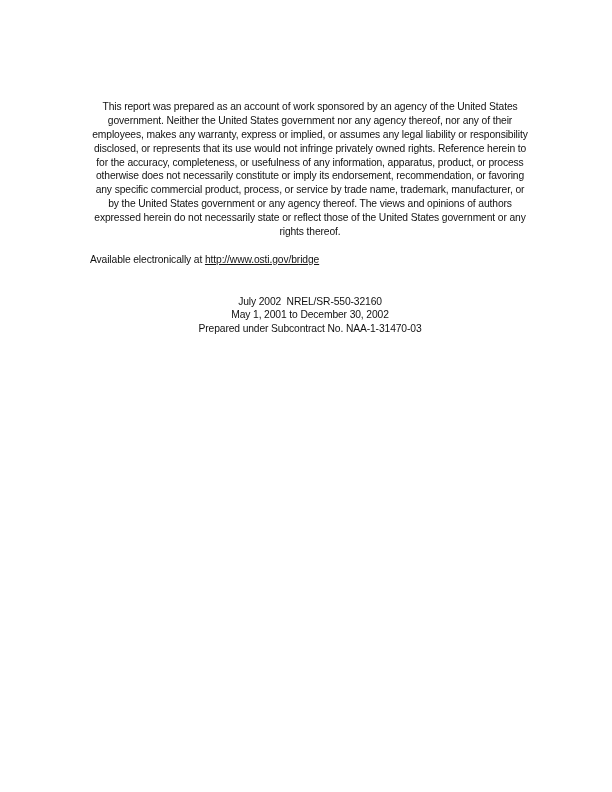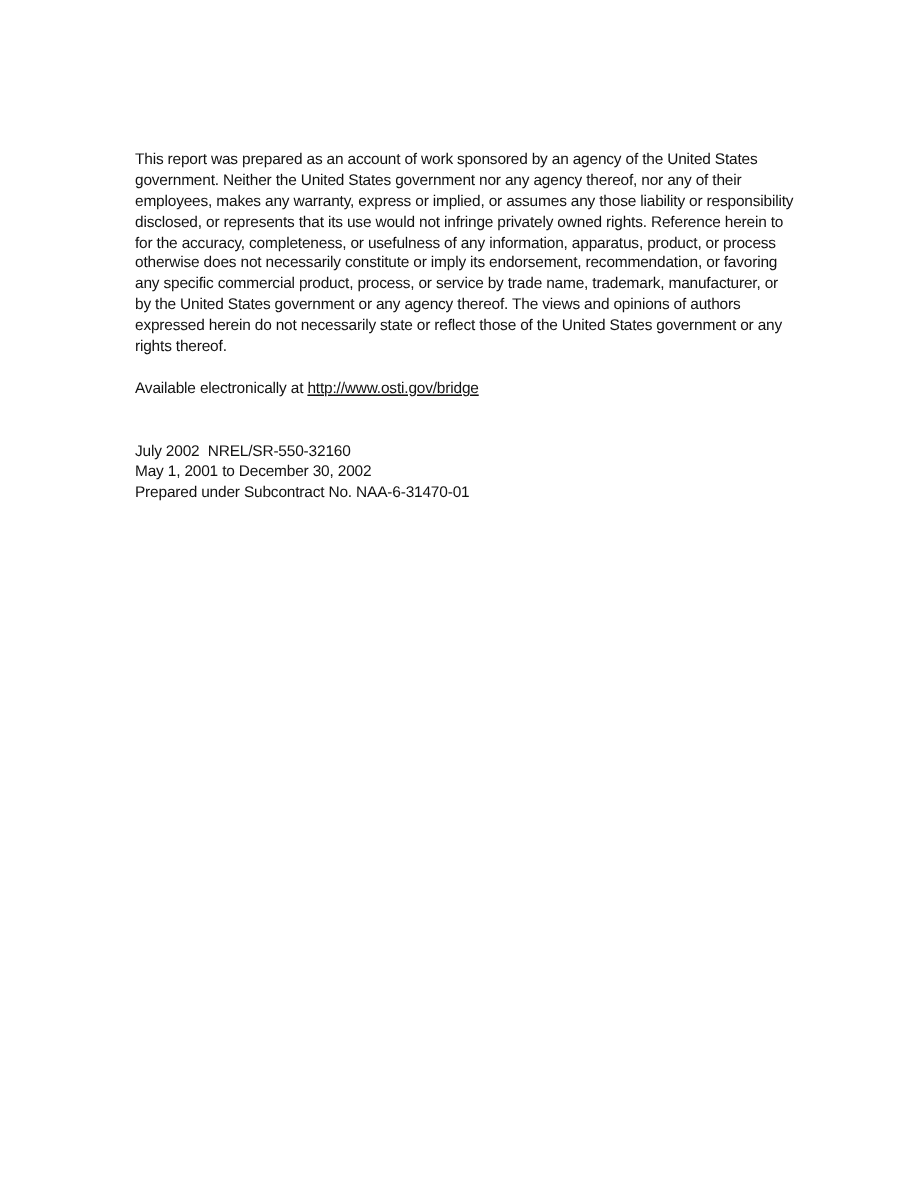--- a/index.html
+++ b/index.html
@@ -1,42 +1,42 @@
 <!DOCTYPE html>
 <html><head>
 <meta charset="utf-8">
 <style>
   html, body { margin:0; padding:0; background:#ffffff; }
   body { width:612px; height:792px; position:relative; overflow:hidden;
          font-family:"Liberation Sans", sans-serif; color:#111; }
   .page { position:absolute; left:90px; top:86px; width:440px; }
   .line { font-size:10.3px; line-height:13.9px; white-space:nowrap; letter-spacing:-0.12px; }
-  .block { margin:0; }
+  .block { margin:0;text-align:center; }
   .gap { height:13.9px; }
   a { color:#111; text-decoration:underline; }
 </style>
 </head>
 <body>
 
 <div class="page">
   <div class="gap"></div>
   <div class="block">
     <div class="line">This report was prepared as an account of work sponsored by an agency of the United States</div>
     <div class="line">government. Neither the United States government nor any agency thereof, nor any of their</div>
-    <div class="line">employees, makes any warranty, express or implied, or assumes any those liability or responsibility</div>
+    <div class="line">employees, makes any warranty, express or implied, or assumes any legal liability or responsibility</div>
     <div class="line">disclosed, or represents that its use would not infringe privately owned rights. Reference herein to</div>
     <div class="line">for the accuracy, completeness, or usefulness of any information, apparatus, product, or process</div>
     <div class="line">otherwise does not necessarily constitute or imply its endorsement, recommendation, or favoring</div>
     <div class="line">any specific commercial product, process, or service by trade name, trademark, manufacturer, or</div>
     <div class="line">by the United States government or any agency thereof. The views and opinions of authors</div>
     <div class="line">expressed herein do not necessarily state or reflect those of the United States government or any</div>
     <div class="line">rights thereof.</div>
   </div>
   <div class="gap"></div>
   <div class="line"><span>Available electronically at </span><a href="#">http://www.osti.gov/bridge</a></div>
   <div class="gap"></div>
   <div class="gap"></div>
   <div class="block">
     <div class="line" style="white-space:pre">July 2002  NREL/SR-550-32160</div>
     <div class="line">May 1, 2001 to December 30, 2002</div>
-    <div class="line">Prepared under Subcontract No. NAA-6-31470-01</div>
+    <div class="line">Prepared under Subcontract No. NAA-1-31470-03</div>
   </div>
 </div>
 
 </body></html>

